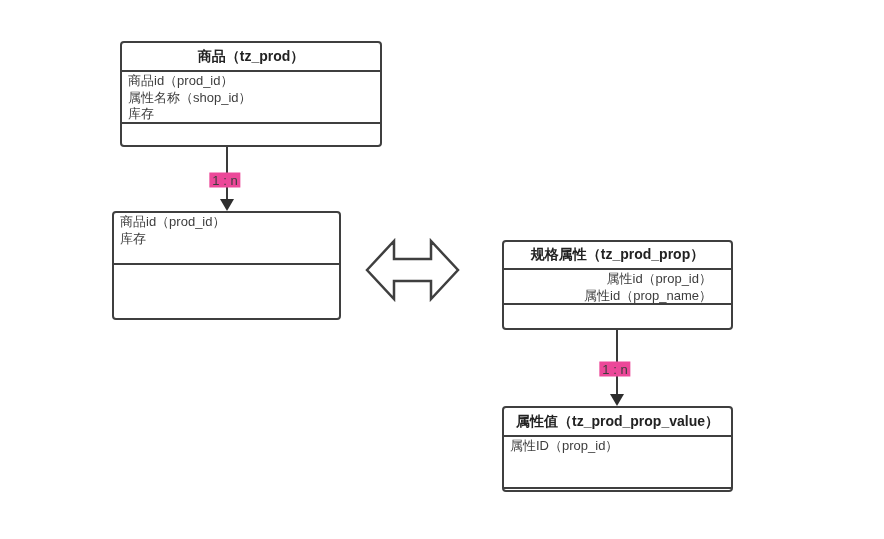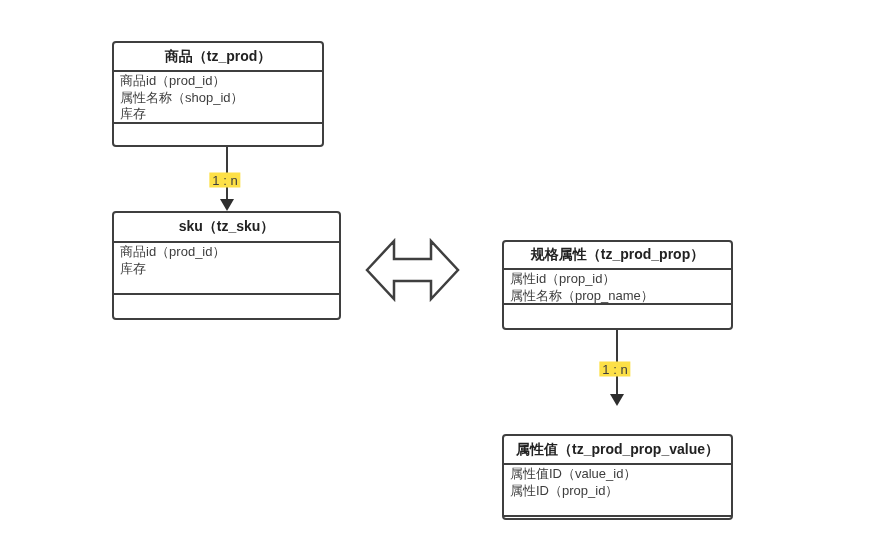--- a/index.html
+++ b/index.html
@@ -59,77 +59,75 @@
     position: absolute;
     width: 0;
     height: 0;
     border-left: 7px solid transparent;
     border-right: 7px solid transparent;
     border-top: 12px solid #2e2e2e;
   }
   .conn-label {
     position: absolute;
     transform: translate(-50%, -50%);
-    background: #fde047;
+    background: #ec4899;
     padding: 0 3px;
     font-size: 13px;
     color: #3d3d3d;
     white-space: nowrap;
   }
   .double-arrow {
     position: absolute;
   }
 </style>
 </head>
 <body>
 
 <div id="canvas">
 
-  <div class="table" style="left:112px; top:41px; width:212px; height:106px;justify-content:center;">
+  <div class="table" style="left:120px; top:41px; width:262px; height:106px;justify-content:center;">
     <div class="t-header" style="height:29px;">商品（tz_prod）</div>
     <div class="t-fields" style="height:52px;">
       <div class="t-field">商品id（prod_id）</div>
       <div class="t-field">属性名称（shop_id）</div>
       <div class="t-field">库存</div>
     </div>
     <div class="t-empty"></div>
   </div>
 
   <div class="conn-line" style="left:226px; top:147px; height:53px;"></div>
   <div class="conn-arrowhead" style="left:220px; top:199px;"></div>
   <div class="conn-label" style="left:225px; top:180px;">1 : n</div>
 
   <div class="table" style="left:112px; top:211px; width:229px; height:109px;">
-    <div class="t-header" style="height:30px;">sku（tz_sku）</div>
     <div class="t-fields" style="height:52px;">
       <div class="t-field">商品id（prod_id）</div>
       <div class="t-field">库存</div>
     </div>
     <div class="t-empty"></div>
   </div>
 
   <svg class="double-arrow" style="left:365px; top:238px;" width="95" height="64" viewBox="0 0 95 64">
     <polygon points="2,32 29,3 29,21 66,21 66,3 93,32 66,61 66,43 29,43 29,61" fill="none" stroke="#3f3f3f" stroke-width="2.5" stroke-linejoin="miter"></polygon>
   </svg>
 
-  <div class="table" style="left:502px; top:240px; width:231px; height:90px;">
+  <div class="table" style="left:502px; top:240px; width:231px; height:90px;text-align:right;">
     <div class="t-header" style="height:28px;">规格属性（tz_prod_prop）</div>
     <div class="t-fields" style="height:35px;">
       <div class="t-field">属性id（prop_id）</div>
-      <div class="t-field">属性名称（prop_name）</div>
+      <div class="t-field">属性id（prop_name）</div>
     </div>
     <div class="t-empty"></div>
   </div>
 
   <div class="conn-line" style="left:616px; top:330px; height:65px;"></div>
   <div class="conn-arrowhead" style="left:610px; top:394px;"></div>
   <div class="conn-label" style="left:615px; top:369px;">1 : n</div>
 
-  <div class="table" style="left:502px; top:406px; width:231px; height:86px;margin-top:28px;">
+  <div class="table" style="left:502px; top:406px; width:231px; height:86px;">
     <div class="t-header" style="height:29px;">属性值（tz_prod_prop_value）</div>
     <div class="t-fields" style="height:52px;">
-      <div class="t-field">属性值ID（value_id）</div>
       <div class="t-field">属性ID（prop_id）</div>
     </div>
     <div class="t-empty"></div>
   </div>
 
 </div>
 
 </body></html>

